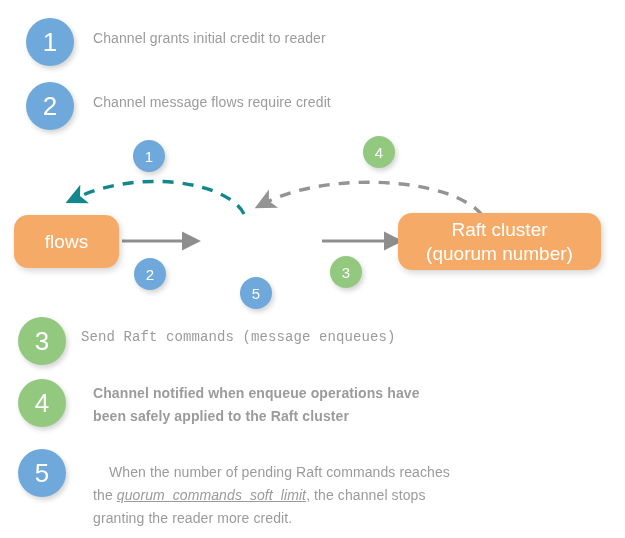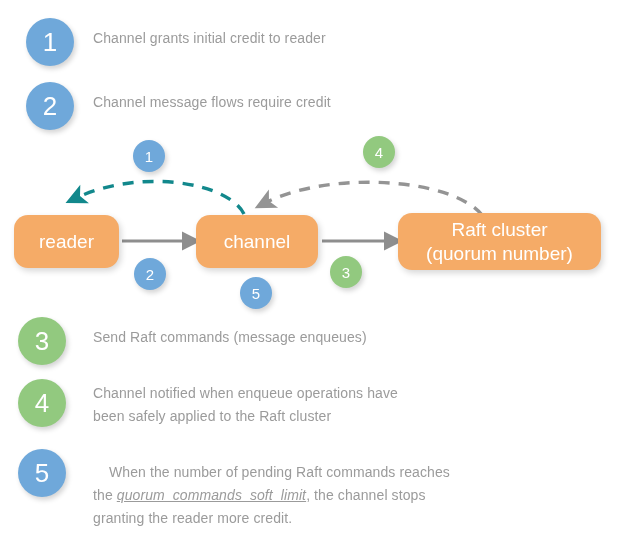--- a/index.html
+++ b/index.html
@@ -122,47 +122,44 @@
     <path d="M 244,214 C 228,182 140,168 76,198" fill="none" stroke="#12888c" stroke-width="3.4" stroke-dasharray="11 9" stroke-linecap="butt" marker-end="url(#head-teal)"></path>
 
     <path d="M 482,215 C 452,178 330,170 265,203" fill="none" stroke="#949494" stroke-width="3.4" stroke-dasharray="11 9" stroke-linecap="butt" marker-end="url(#head-gray)"></path>
 
     <line x1="122" y1="241" x2="190" y2="241" stroke="#8e8e8e" stroke-width="3.2" marker-end="url(#head-solid)"></line>
 
     <line x1="322" y1="241" x2="392" y2="241" stroke="#8e8e8e" stroke-width="3.2" marker-end="url(#head-solid)"></line>
   </svg>
 
   <div class="node" style="left:14px; top:215px; width:105px; height:53px;">
-    <span class="node-line">reader</span>
+    <span class="node-line">flows</span>
   </div>
 
-  <div class="node" style="left:196px; top:215px; width:122px; height:53px;">
-    <span class="node-line">channel</span>
-  </div>
 
   <div class="node" style="left:398px; top:213px; width:203px; height:57px;">
     <span class="node-line">Raft cluster</span>
     <span class="node-line">(quorum number)</span>
   </div>
 
   <div class="badge blue badge-sm" style="left:133px; top:140px;">1</div>
 
   <div class="badge green badge-sm" style="left:363px; top:136px;">4</div>
 
   <div class="badge blue badge-sm" style="left:134px; top:258px;">2</div>
 
   <div class="badge blue badge-sm" style="left:240px; top:277px;">5</div>
 
   <div class="badge green badge-sm" style="left:330px; top:256px;">3</div>
 
   <div class="badge green badge-lg" style="left:18px; top:317px;">3</div>
-  <div class="legend-text" style="left:93px; top:326px; width:520px;">Send Raft commands (message enqueues)</div>
+  <div class="legend-text" style="left:81px; top:326px; width:520px;font-family:Liberation Mono, monospace;">Send Raft commands (message enqueues)</div>
 
   <div class="badge green badge-lg" style="left:18px; top:379px;">4</div>
-  <div class="legend-text" style="left:93px; top:382px; width:520px;">Channel notified when enqueue operations have
+  <div class="legend-text" style="left:93px; top:382px; width:520px;font-weight:bold;">Channel notified when enqueue operations have
 been safely applied to the Raft cluster</div>
 
   <div class="badge blue badge-lg" style="left:18px; top:449px;">5</div>
   <div class="legend-text" style="left:93px; top:438px; width:528px;">
     <span>When the number of pending Raft commands reaches
 the </span><span class="mono-ital">quorum_commands_soft_limit</span><span>, the channel stops
 granting the reader more credit.</span>
   </div>
 
 </div>

